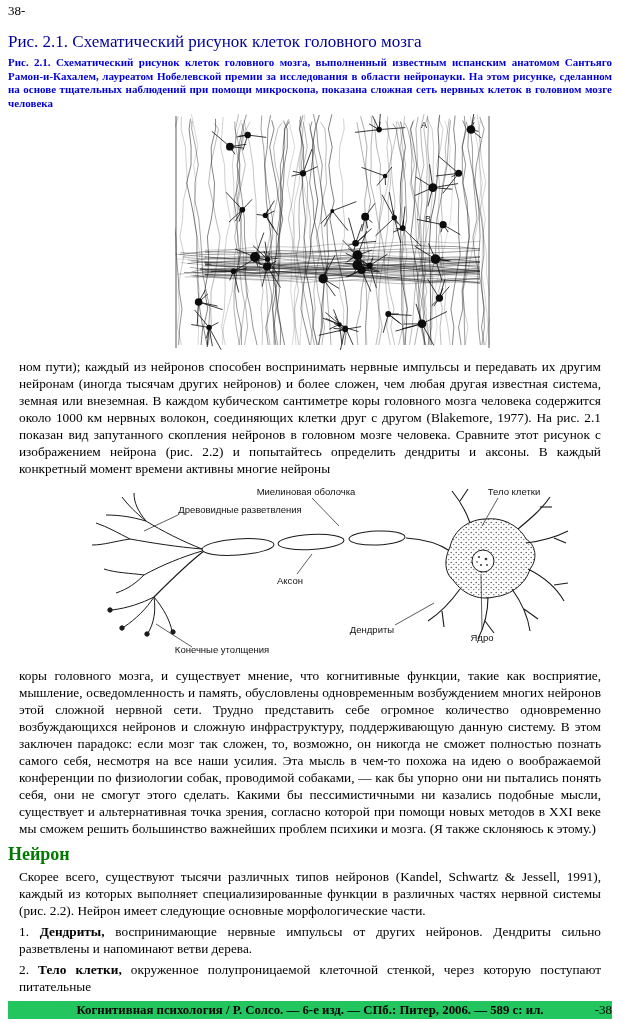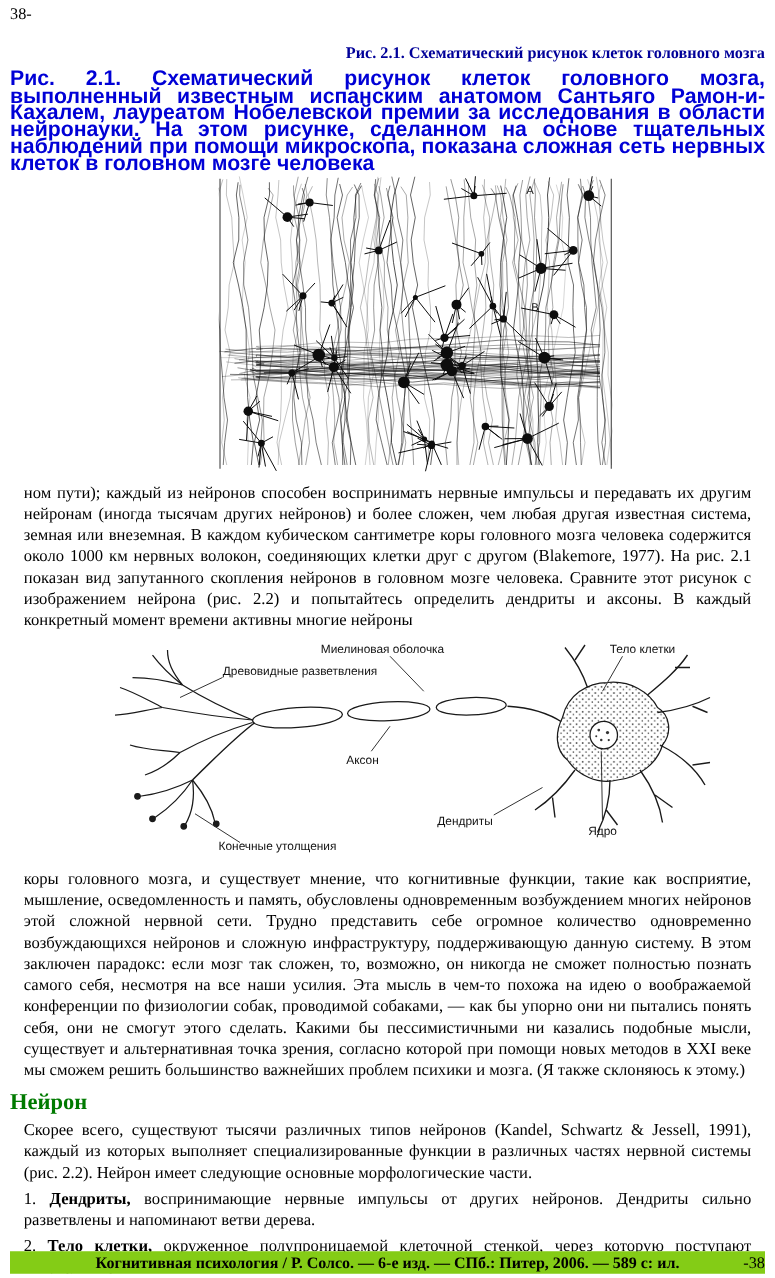--- a/index.html
+++ b/index.html
@@ -8,46 +8,46 @@
     position: relative;
     width: 620px; height: 1022px;
     padding: 3px 8px 0;
     font-family: "Liberation Serif", serif;
     font-size: 13.3px; line-height: 17px;
     color: #000; background: #fff;
     overflow: hidden;
   }
   .pageno-top { text-align: left; font-size: 13px; line-height: 16px; }
   .fig-title {
-    margin: 13px 0 0; text-align: right;
-    font-size: 13px; line-height: 19px; font-weight: bold;
+    margin: 13px 0 0; text-align: left;
+    font-size: 17px; line-height: 19px; font-weight: normal;
     color: var(--title-blue, #000099);
   }
   .caption {
     margin: 5px 0 0; text-align: justify;
-    font-family: Liberation Sans, sans-serif; font-weight: bold;
-    font-size: 17px; line-height: 13.5px;
+    font-family: Liberation Serif, serif; font-weight: bold;
+    font-size: 11px; line-height: 13.5px;
     color: var(--caption-blue, #0000d6);
   }
   .figure { margin: 4px 0 0; text-align: center; }
   .cajal-shift { position: relative; left: 22px; }
   p.body { margin: 4px 11px 0; text-align: justify; }
   .running-head {
     margin: 3px 0 0;
     font-family: "Liberation Sans", sans-serif; font-weight: bold;
     font-size: 11px; line-height: 14px;
     color: var(--running-blue, #3333b8);
   }
   .section-heading {
     margin: 7px 0 0; 
     font-size: 18px; line-height: 20px; font-weight: bold;
     color: var(--heading-green, #007a00);
   }
   .list-item { margin: 0; text-align: justify; }
-  .footer { position: absolute; left: 8px; right: 8px; bottom: 3px; height: 18px; background: #84cc16; }
+  .footer { position: absolute; left: 8px; right: 8px; bottom: 3px; height: 18px; background: #22c55e; }
   .footer-citation { text-align: center; font-weight: bold; font-size: 12.8px; line-height: 18px; }
   .pageno-bottom { position: absolute; right: 0; top: 0; font-size: 13px; line-height: 18px; }
   svg text { font-family: "Liberation Sans", sans-serif; }
 </style>
 </head>
 <body>
 
 <div class="page">
 
   <div class="pageno-top">38-</div>

